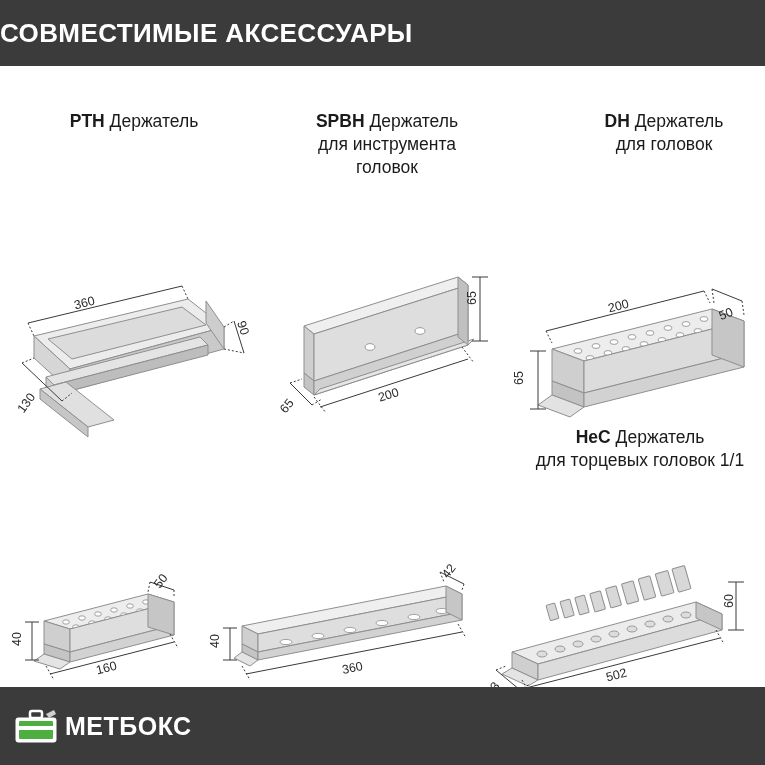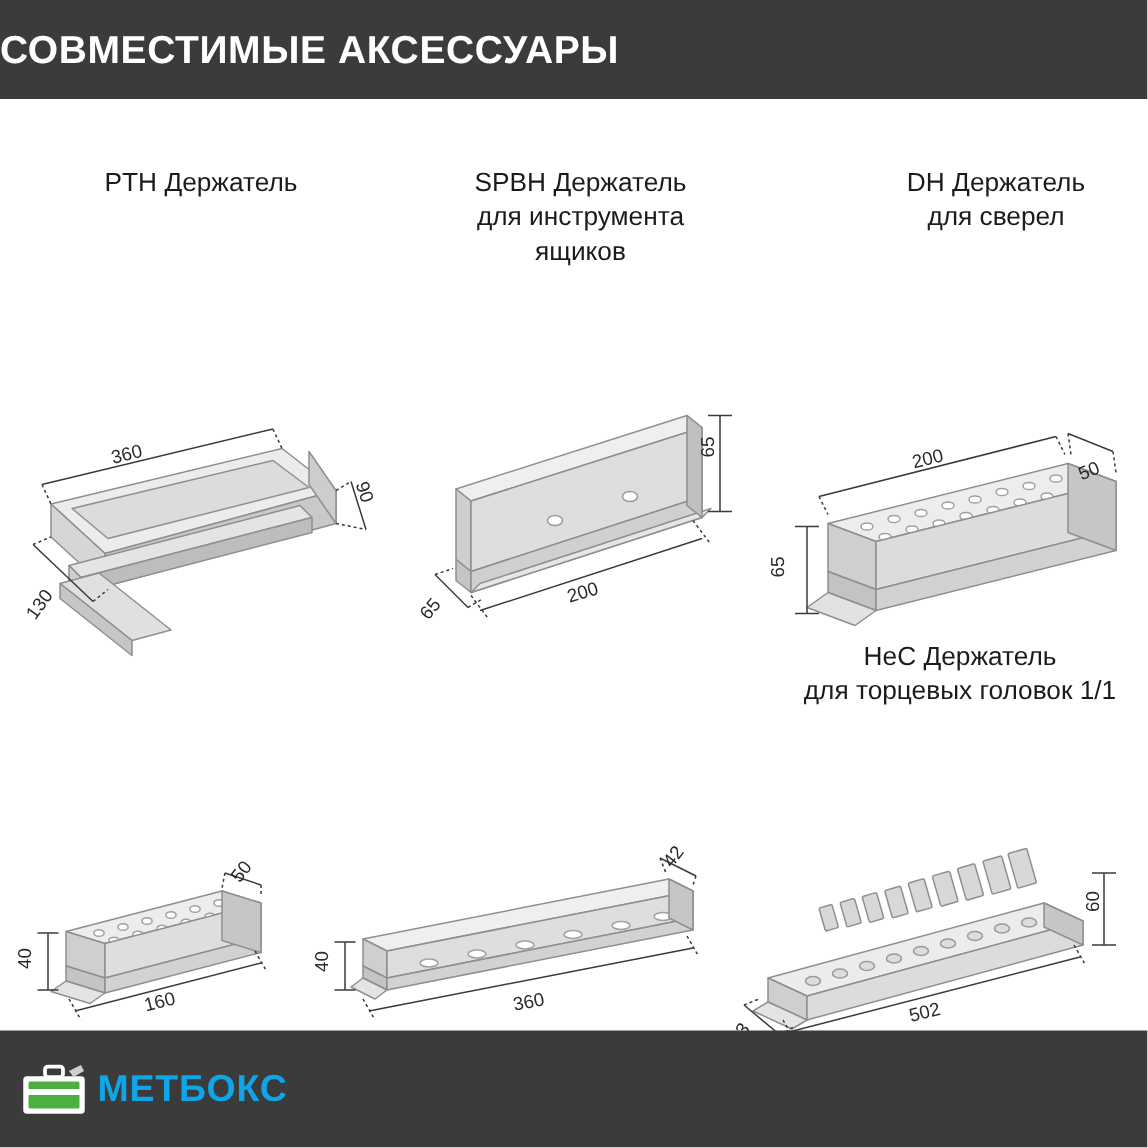--- a/index.html
+++ b/index.html
@@ -45,36 +45,36 @@
     margin-left: 14px;
     display: flex;
     align-items: center;
     gap: 7px;
   }
   .logo-box {
     width: 44px; height: 36px;
     position: relative;
   }
   .logo-text {
-    color: #0ea5e9;
+    color: #ffffff;
     font-weight: bold;
     font-size: 25px;
     letter-spacing: 0.5px;
   }
   
   .item {
     position: absolute;
   }
   .item-title {
     font-size: 17.5px;
     color: #1b1b1b;
     line-height: 1.32;
     text-align: center;
   }
-  .item-title .code { font-weight: normal; }
+  .item-title .code { font-weight: bold; }
   .fig {
     position: absolute;
   }
   .dim {
     position: absolute;
     font-size: 12.5px;
     color: #2a2a2a;
     white-space: nowrap;
   }
   svg { display: block; overflow: visible; }
@@ -135,21 +135,21 @@
     <div class="dim" style="left:64px; top:55px; transform:rotate(-14deg);">360</div>
     <div class="dim" style="left:226px; top:80px; transform:rotate(72deg);">90</div>
     <div class="dim" style="left:6px; top:155px; transform:rotate(-54deg);">130</div>
   </div>
 
   <div class="item" style="left:262px; top:44px; width:250px;">
     <div class="item-title">
       <span class="code">SPBH</span>
       <span>Держатель</span><br>
       <span>для инструмента</span><br>
-      <span>ящиков</span>
+      <span>головок</span>
     </div>
   </div>
 
   <div class="fig" style="left:262px; top:165px; width:250px; height:220px;">
     <svg width="250" height="220" viewBox="0 0 250 220">
       <g stroke="#8f8f8f" stroke-width="1" stroke-linejoin="round">
 
         <polygon points="42,95 196,46 206,54 52,103" fill="#efefef"></polygon>
 
         <polygon points="42,95 52,103 52,150 42,142" fill="#cfcfcf"></polygon>
@@ -182,21 +182,21 @@
     </svg>
     <div class="dim" style="left:203px; top:60px; transform:rotate(-90deg);">65</div>
     <div class="dim" style="left:116px; top:157px; transform:rotate(-17deg);">200</div>
     <div class="dim" style="left:18px; top:168px; transform:rotate(-50deg);">65</div>
   </div>
 
   <div class="item" style="left:548px; top:44px; width:232px;">
     <div class="item-title">
       <span class="code">DH</span>
       <span>Держатель</span><br>
-      <span>для сверел</span>
+      <span>для головок</span>
     </div>
   </div>
 
   <div class="fig" style="left:516px; top:175px; width:240px; height:205px;">
     <svg width="240" height="205" viewBox="0 0 240 205">
       <g stroke="#8f8f8f" stroke-width="1" stroke-linejoin="round">
 
         <polygon points="36,108 196,68 228,80 68,120" fill="#ededed"></polygon>
 
         <g fill="#ffffff" stroke="#a0a0a0">

